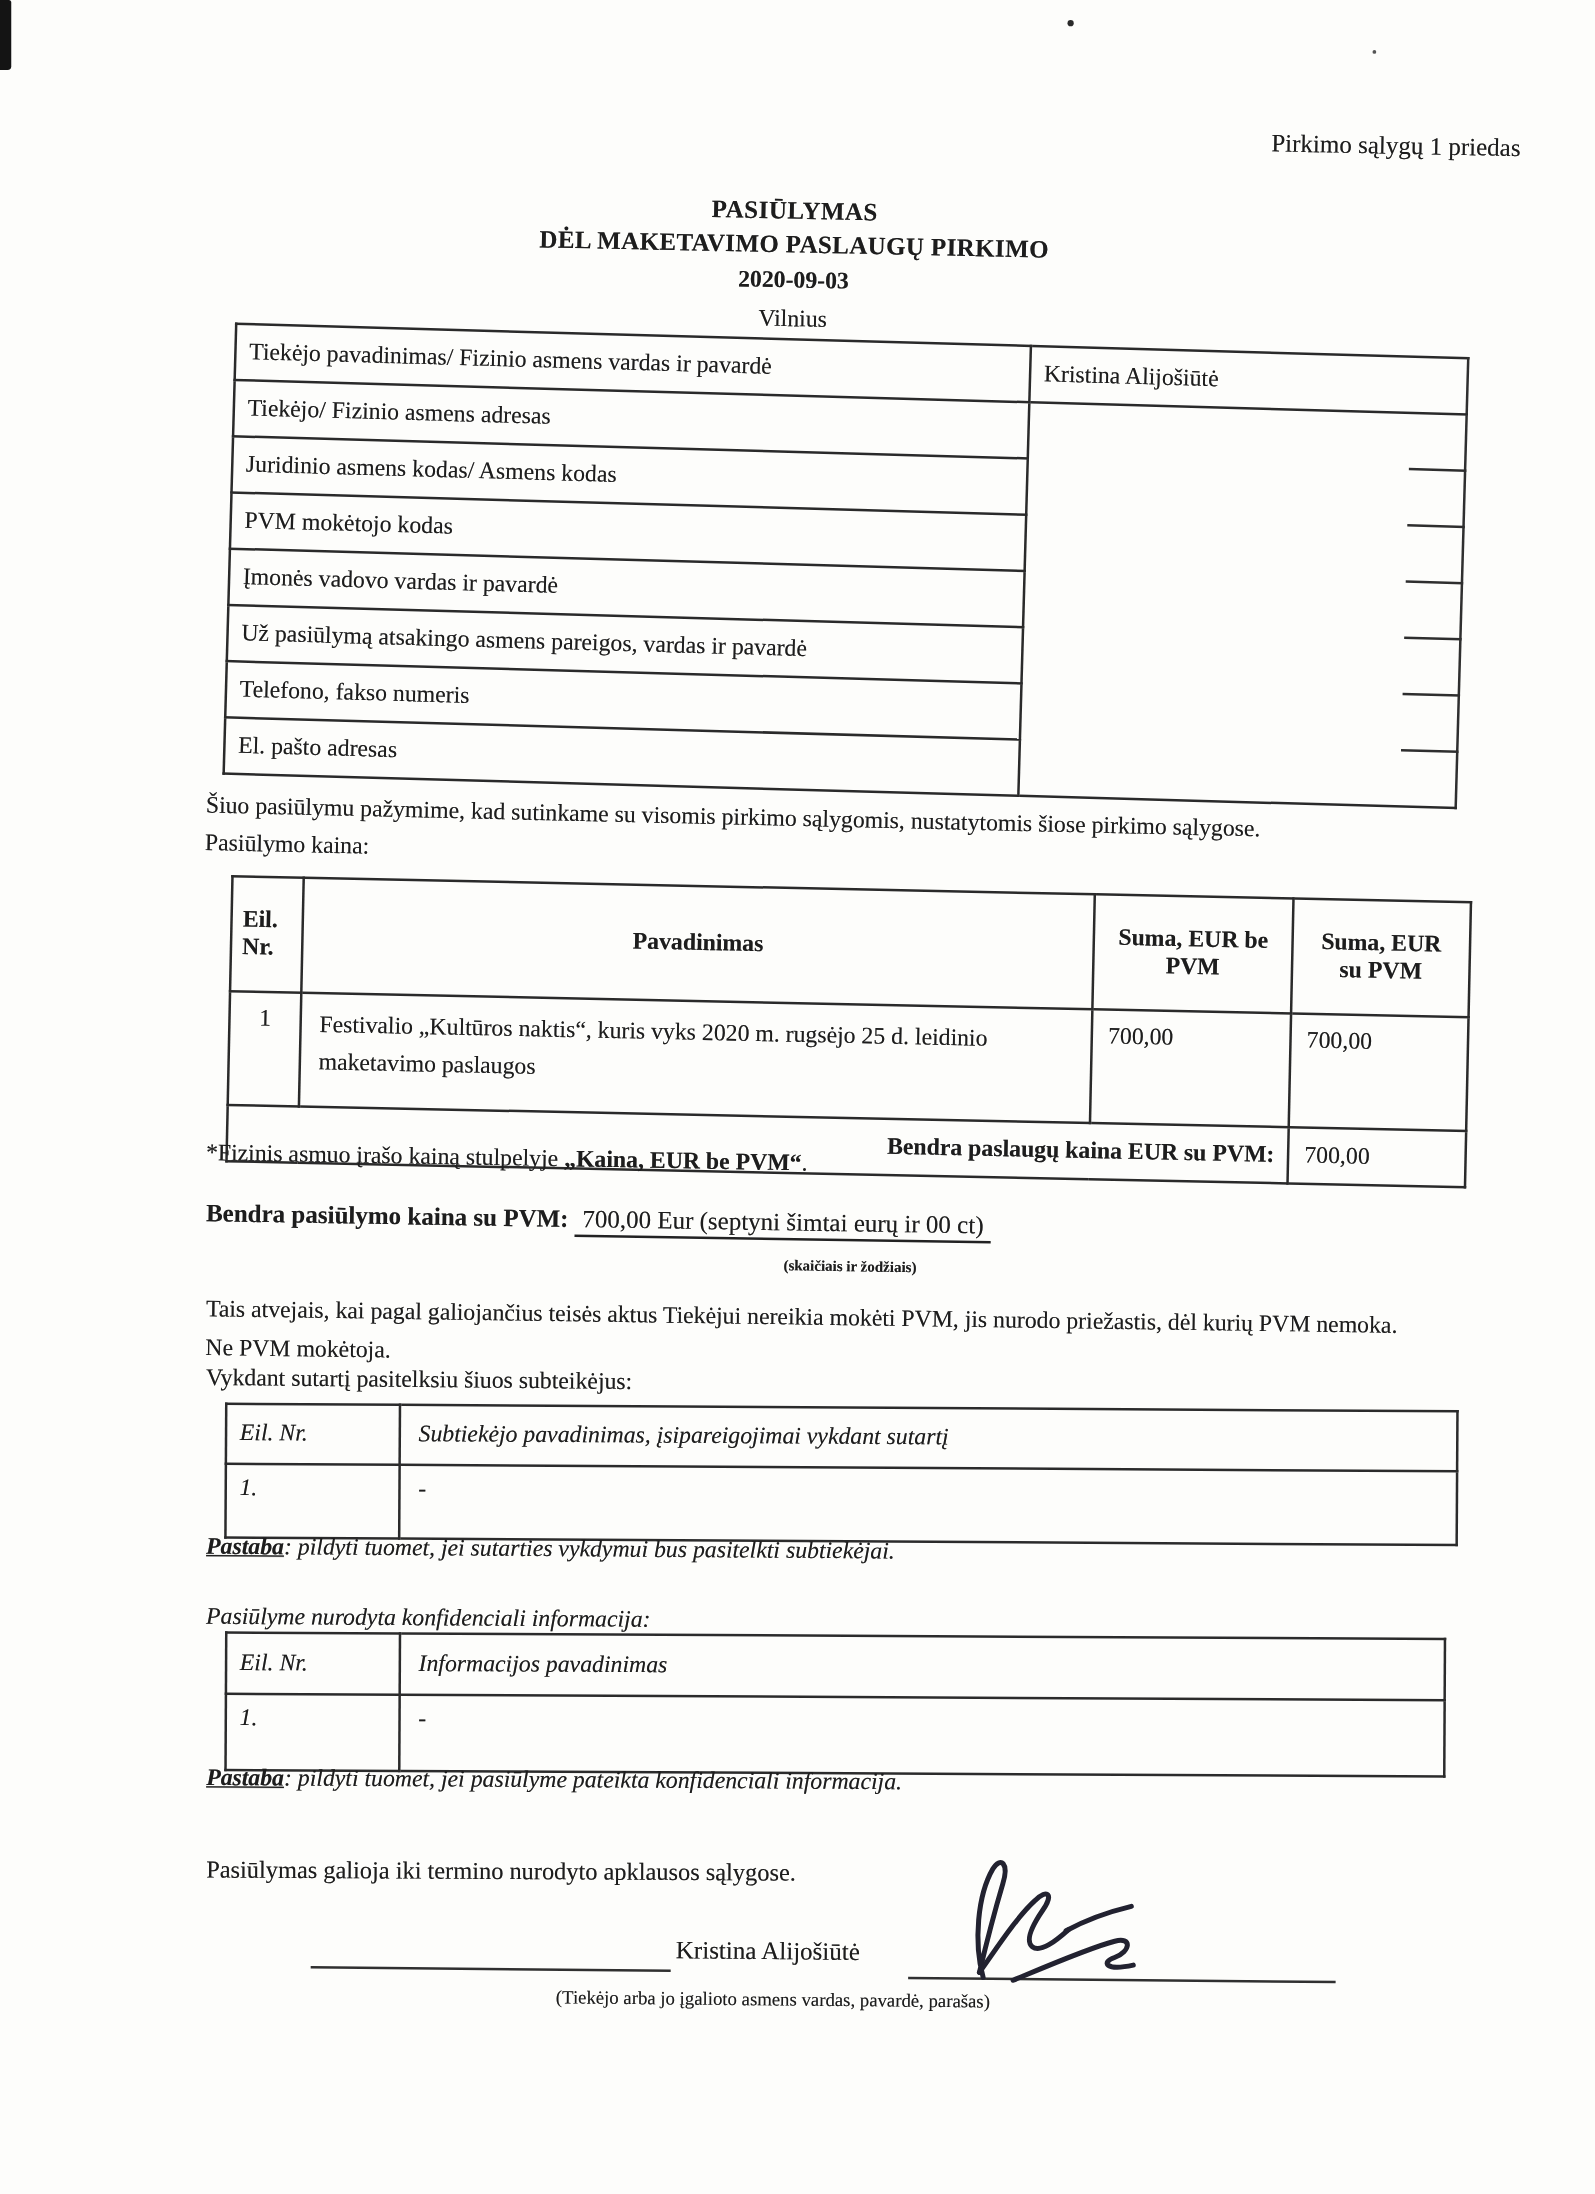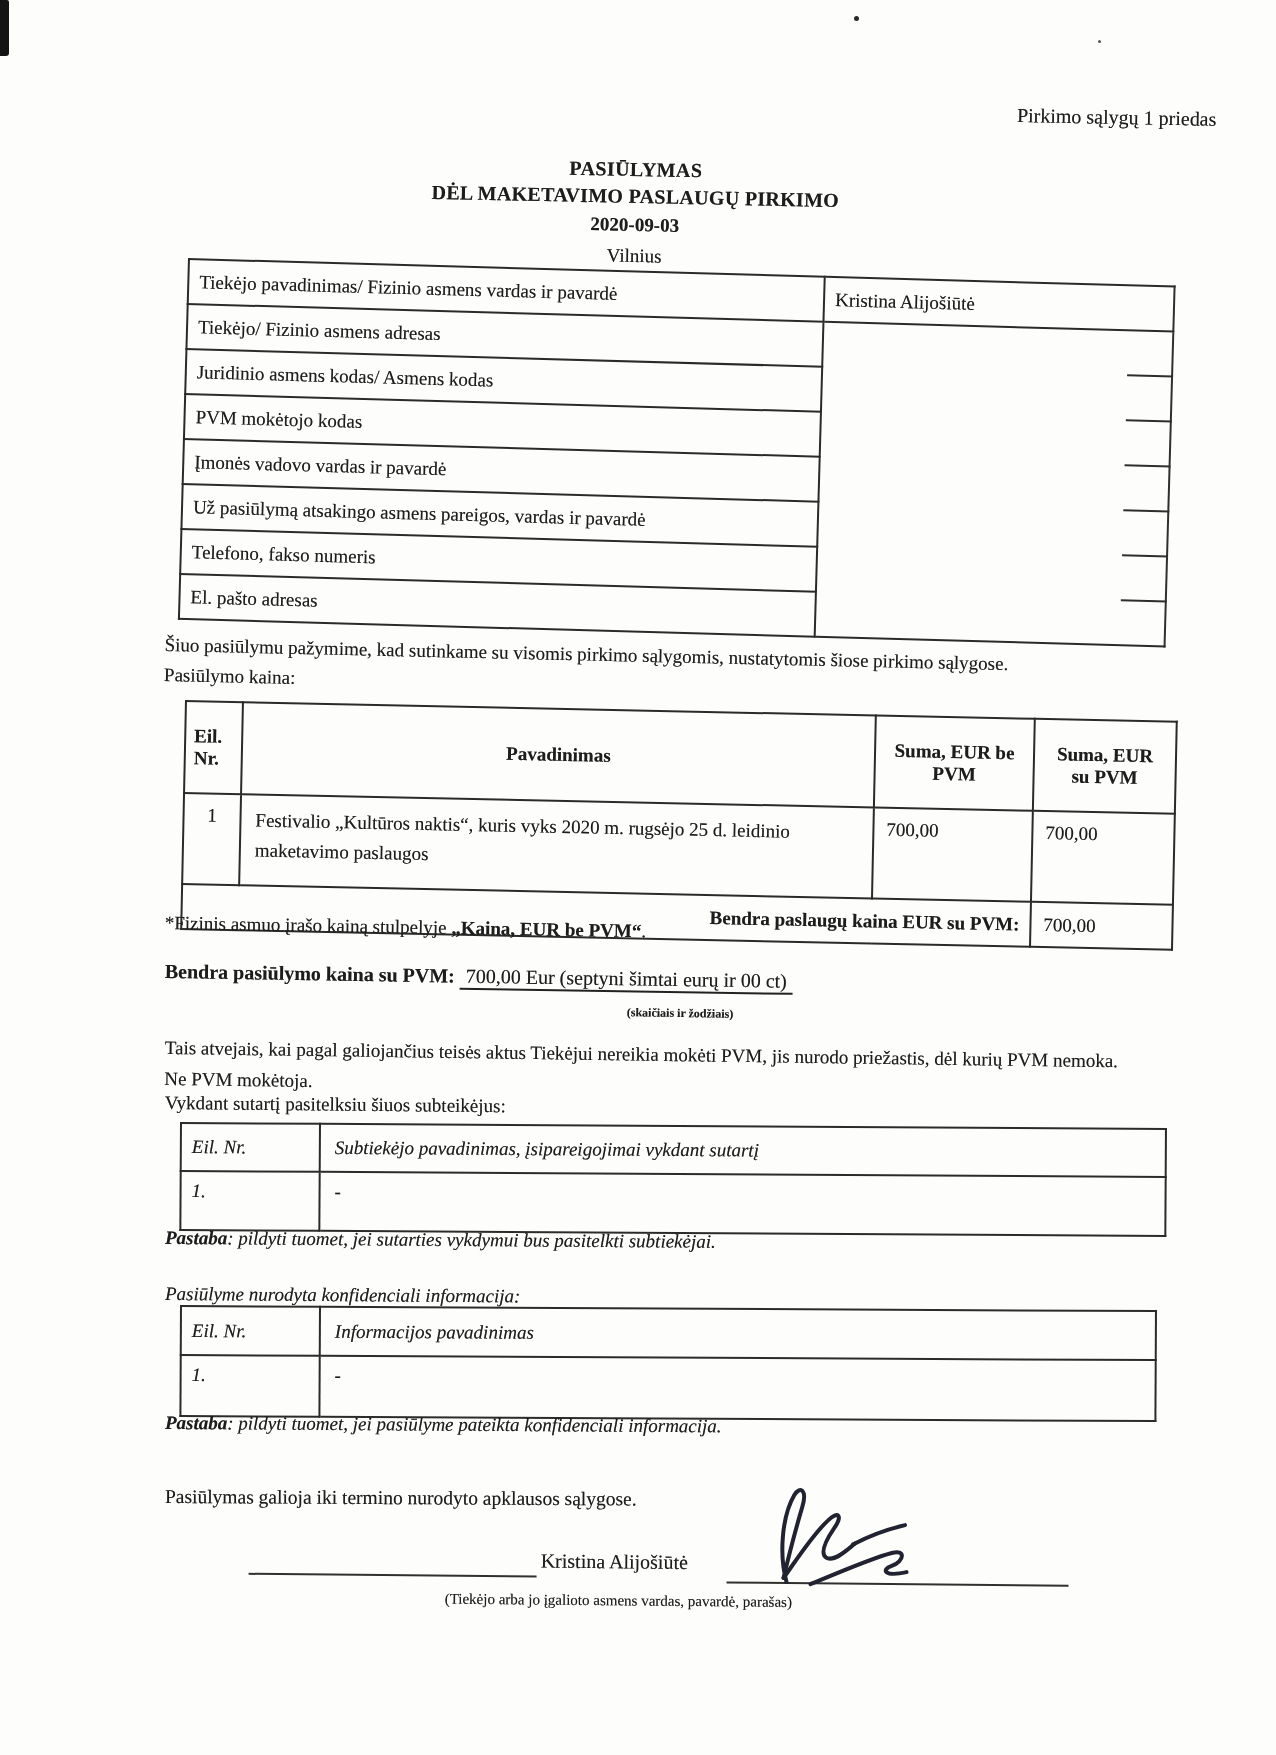--- a/index.html
+++ b/index.html
@@ -58,21 +58,21 @@
         transform:rotate(.35deg);transform-origin:0 0;}
   .tbl4{left:180px;top:1305px;width:977px;border-collapse:collapse;table-layout:fixed;
         transform:rotate(.3deg);transform-origin:0 0;}
   .tbl3 td,.tbl4 td{border:2px solid #2b2b2b;font-size:19px;font-style:italic;vertical-align:middle;}
   .tbl3 td.n,.tbl4 td.n{width:126px;padding-left:10px;}
   .tbl3 td.d,.tbl4 td.d{padding-left:14px;}
   .tbl3 tr.h td{height:44px;} .tbl3 tr.b td{height:48px;vertical-align:top;padding-top:8px;}
   .tbl4 tr.h td{height:45px;} .tbl4 tr.b td{height:50px;vertical-align:top;padding-top:8px;}
   .pastaba1{left:165px;top:1227px;font-size:19px;font-style:italic;transform:rotate(.4deg);transform-origin:0 0;}
   .pastaba2{left:165px;top:1412px;font-size:19px;font-style:italic;transform:rotate(.35deg);transform-origin:0 0;}
-  .pastaba-word{font-weight:bold;text-align:center;}
+  .pastaba-word{font-weight:bold;text-decoration:underline;text-align:center;}
   .intro-conf{left:165px;top:1283px;font-size:19px;font-style:italic;transform:rotate(.4deg);transform-origin:0 0;}
   .validity{left:165px;top:1486px;font-size:19.5px;transform:rotate(.3deg);transform-origin:0 0;}
   
   .sigblock{left:165px;top:1528px;width:1010px;height:110px;transform:rotate(.55deg);transform-origin:0 0;}
   .sigline1{position:absolute;left:84px;top:24px;width:288px;height:20px;border-bottom:2px solid #303030;}
   .signame{position:absolute;left:376px;top:18px;font-size:20px;}
   .sigline2{position:absolute;left:562px;top:28px;width:342px;height:20px;border-bottom:2px solid #303030;}
   .sigsvg{position:absolute;left:588px;top:-52px;width:164px;height:118px;}
   .sigcaption{position:absolute;left:258px;top:60px;width:392px;text-align:center;font-size:15px;}
 </style>

